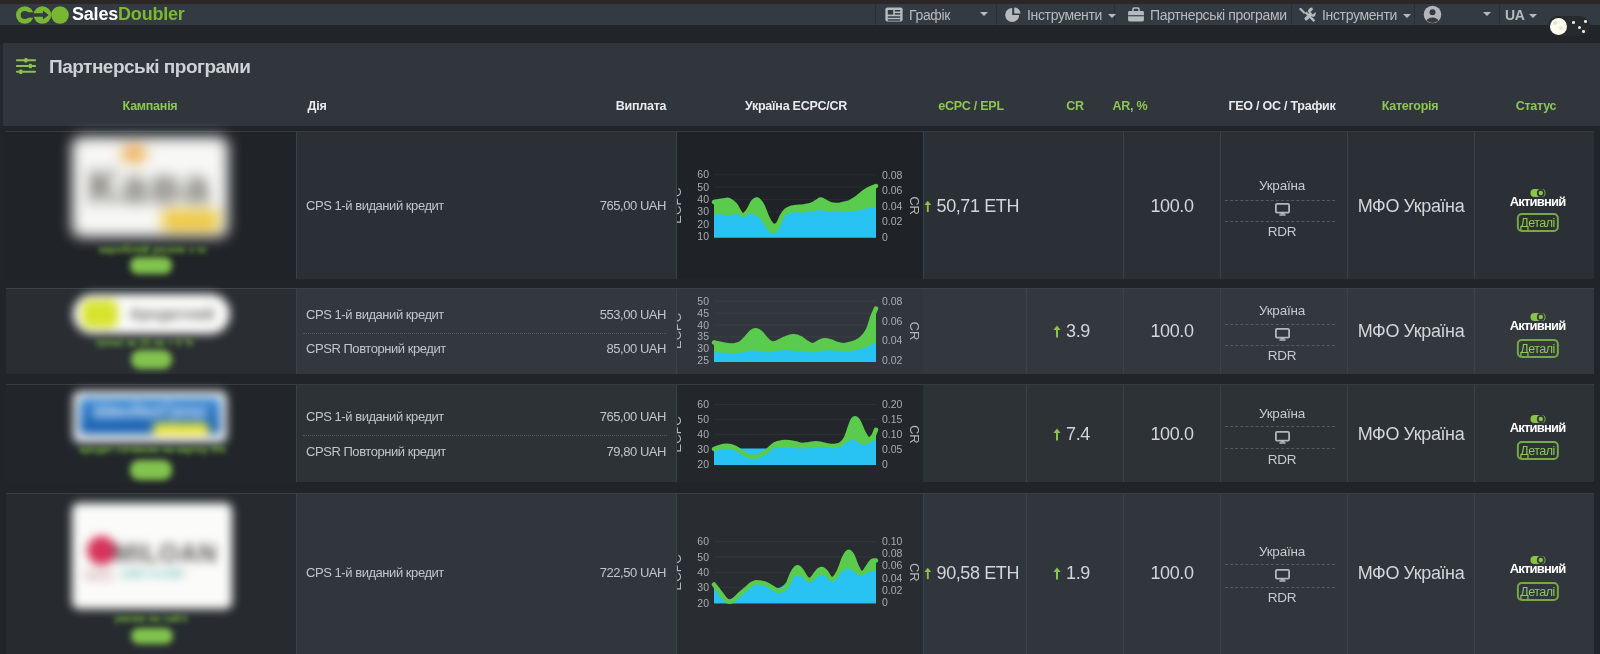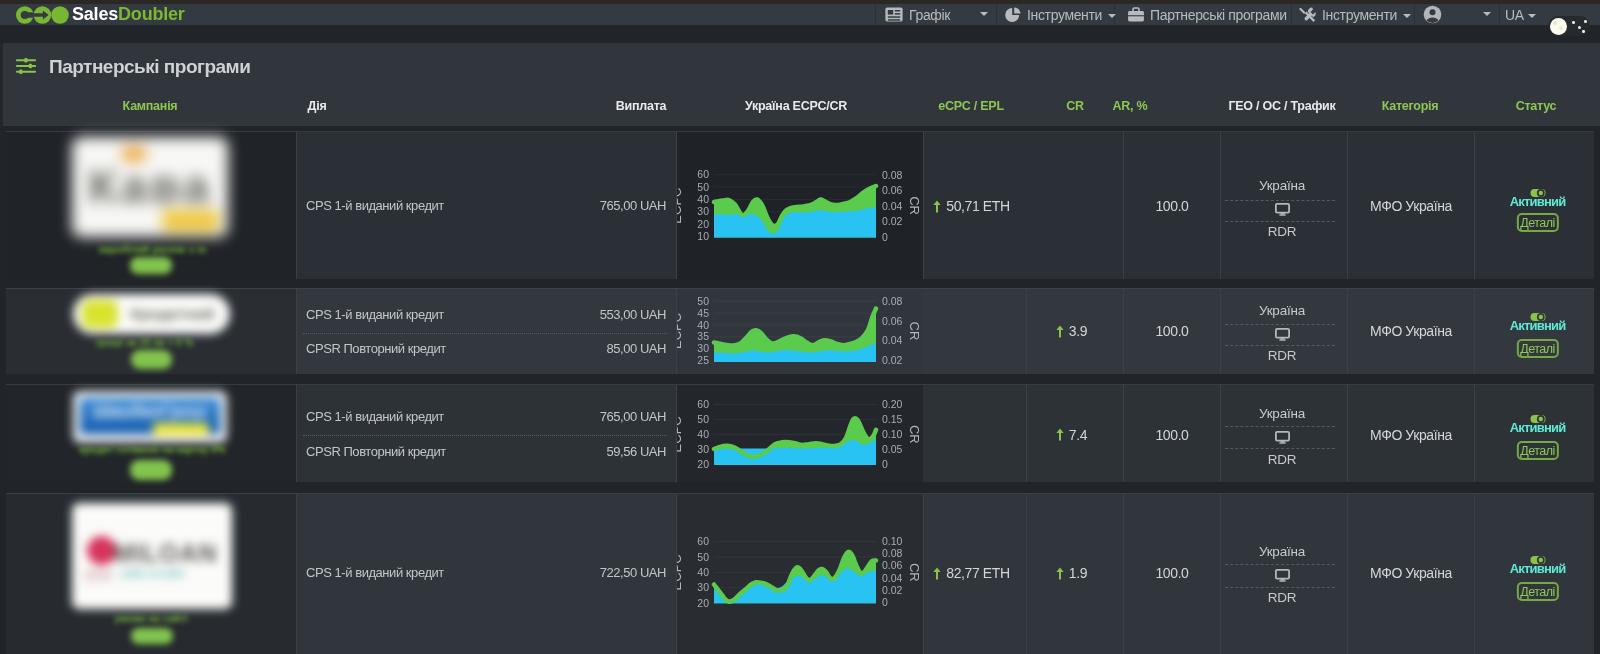--- a/index.html
+++ b/index.html
@@ -35,29 +35,29 @@
 .c-geo { left:1214px; width:127px; }
 .c-cat { left:1341px; width:127px; }
 .c-st { left:1468px; width:120px; }
 .act { position:absolute; left:9px; right:10px; height:20px; }
 .atx { position:absolute; left:0; top:1px; font-size:13px; letter-spacing:-0.45px; color:#c2c6ca; }
 .amt { position:absolute; right:0; top:1px; font-size:13px; letter-spacing:-0.45px; color:#c2c6ca; }
 .adiv { position:absolute; left:6px; right:9px; border-top:1px dotted #565b60; }
 .chart { position:absolute; left:0; width:247px; }
 .tk { font-size:10.5px; fill:#a7adb3; font-family:"Liberation Sans",sans-serif; }
 .ax { font-size:13px; fill:#b2b8bd; font-family:"Liberation Sans",sans-serif; }
-.val { position:absolute; left:0; width:100%; height:20px; display:flex; align-items:center; justify-content:center; font-size:14px; letter-spacing:-0.4px; color:#d3d6d9; white-space:nowrap; }
+.val { position:absolute; left:0; width:100%; height:20px; display:flex; align-items:center; justify-content:center; font-size:18px; letter-spacing:-0.4px; color:#d3d6d9; white-space:nowrap; }
 .c-ecpc .val, .c-cr .val { padding-right:7px; }
 .geo { position:absolute; left:-2px; top:0; width:100%; height:100%; }
 .gtx { position:absolute; left:0; width:100%; text-align:center; font-size:13.5px; letter-spacing:-0.2px; color:#c6cacd; }
 .dot { position:absolute; left:6px; right:10px; border-top:1px dashed #555a5f; }
 .gic { position:absolute; left:50%; margin-left:-7.5px; }
 .st { position:absolute; left:3px; top:0; width:100%; height:100%; }
 .sic { position:absolute; left:50%; margin-left:-8px; }
-.sak { position:absolute; left:0; width:100%; text-align:center; font-size:13px; letter-spacing:-0.8px; font-weight:bold; color:#5eead4; }
+.sak { position:absolute; left:0; width:100%; text-align:center; font-size:13px; letter-spacing:-0.8px; font-weight:bold; color:#ffffff; }
 .sbt { position:absolute; left:50%; transform:translateX(-50%); border:2px solid #76a843; border-radius:5px; padding:0 2px; height:19px; display:flex; align-items:center; }
 .sbt span { font-size:12.5px; letter-spacing:-0.55px; color:#8fc855; line-height:14px; }
 .blur { position:absolute; }
 .gtxt { text-align:center; color:#74b13e; filter:blur(2.5px); font-weight:bold; white-space:nowrap; overflow:hidden; }
 </style></head>
 <body>
 <div id="page">
   <div id="topstrip"></div>
   <div id="nav">
     <div id="logo">
@@ -126,21 +126,21 @@
         <span class="nic">
           <svg width="19" height="19" viewBox="0 0 19 19">
 <circle cx="9.5" cy="9.5" r="8.8" fill="#b2b6ba"></circle>
 <circle cx="9.5" cy="7.2" r="3" fill="#343a41"></circle>
 <path d="M3.5 15.6 A7.2 7.2 0 0 1 15.5 15.6 A8.8 8.8 0 0 1 3.5 15.6 Z" fill="#343a41"></path>
 </svg>
         </span>
       </div>
       <div class="caret" style="left:1483px"></div>
       <div class="nitem" style="left:1505px">
-        <span class="nlb" style="font-weight:normal">UA</span>
+        <span class="nlb" style="font-weight:bold">UA</span>
         <span class="caret2" style="margin-left:4px"></span>
       </div>
       <div style="position:absolute;left:1548px;top:12px;width:42px;height:20px;border-radius:10px;background:#26292d">
 <div style="position:absolute;left:2px;top:1.5px;width:17px;height:17px;border-radius:50%;background:#fbfbee">
 <div style="position:absolute;left:3px;top:3px;width:4px;height:4px;border-radius:50%;background:#e4e4cf"></div>
 <div style="position:absolute;left:9px;top:8px;width:4px;height:4px;border-radius:50%;background:#eaead6"></div>
 </div>
 <div class="star" style="left:24px;top:5px"></div>
 <div class="star" style="left:30px;top:10px;width:3px;height:3px"></div>
 <div class="star" style="left:36px;top:4px"></div>
@@ -363,21 +363,21 @@
 <div class="blur gtxt" style="left:65px;top:59px;width:163px;font-size:10px">кредит готівкою на картку 0%</div>
 <div class="blur" style="left:124px;top:75px;width:42px;height:20px;border-radius:9px;background:#82c44e;filter:blur(3px)"></div>
 </div>
   <div class="cell dija">
         <div class="act" style="top:23px">
           <span class="atx">CPS 1-й виданий кредит</span>
           <span class="amt">765,00 UAH</span>
         </div>
         <div class="act" style="top:58px">
           <span class="atx">CPSR Повторний кредит</span>
-          <span class="amt">59,56 UAH</span>
+          <span class="amt">79,80 UAH</span>
         </div>
         <div class="adiv" style="top:50px"></div>
       </div>
   <div class="cell chartc" style="background:#23272b">
         <svg class="chart" style="top:0;height:98px" viewBox="676 384 247 98">
           <line x1="713" y1="403.5" x2="875" y2="403.5" stroke="rgba(255,255,255,0.05)" stroke-width="1"></line>
           <line x1="713" y1="418.4" x2="875" y2="418.4" stroke="rgba(255,255,255,0.05)" stroke-width="1"></line>
           <line x1="713" y1="433.4" x2="875" y2="433.4" stroke="rgba(255,255,255,0.05)" stroke-width="1"></line>
           <line x1="713" y1="448.3" x2="875" y2="448.3" stroke="rgba(255,255,255,0.05)" stroke-width="1"></line>
           <line x1="713" y1="463.2" x2="875" y2="463.2" stroke="rgba(255,255,255,0.05)" stroke-width="1"></line>
@@ -485,21 +485,21 @@
           <text x="680.5" y="571.35" class="ax" transform="rotate(-90 680.5 571.35)" text-anchor="middle">ECPC</text>
           <text x="908.5" y="571.35" class="ax" transform="rotate(90 908.5 571.35)" text-anchor="middle">CR</text>
         </svg>
       </div>
   <div class="cell c-ecpc">
         <div class="val" style="top:69px">
           <svg width="8" height="13" viewBox="0 0 8 13" style="margin-right:5px">
             <path d="M4 12.4V4" stroke="#8bc34a" stroke-width="2"></path>
             <path d="M4 0.4 L0.4 5 L7.6 5 Z" fill="#8bc34a"></path>
           </svg>
-          <span>82,77 ETH</span>
+          <span>90,58 ETH</span>
         </div>
       </div>
   <div class="cell c-cr">
         <div class="val" style="top:69px">
           <svg width="8" height="13" viewBox="0 0 8 13" style="margin-right:5px">
             <path d="M4 12.4V4" stroke="#8bc34a" stroke-width="2"></path>
             <path d="M4 0.4 L0.4 5 L7.6 5 Z" fill="#8bc34a"></path>
           </svg>
           <span>1.9</span>
         </div>

